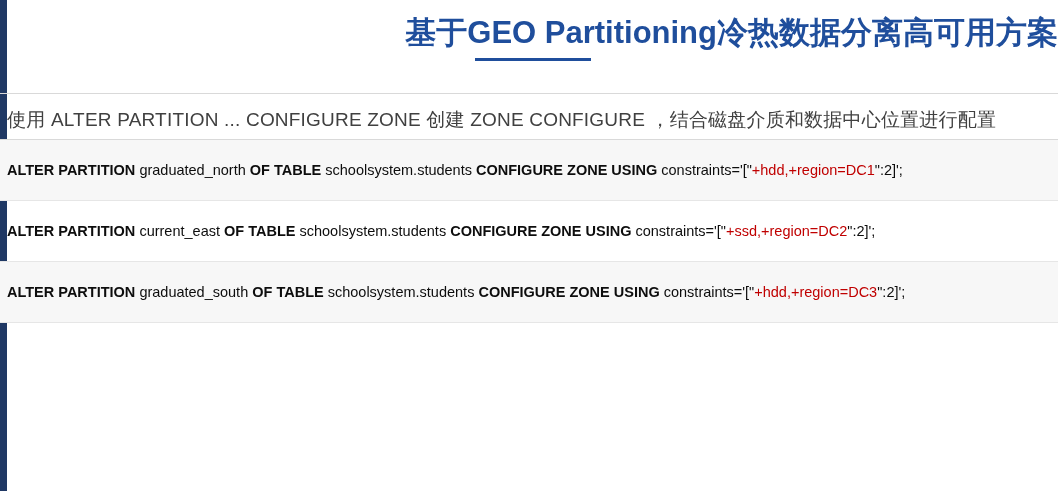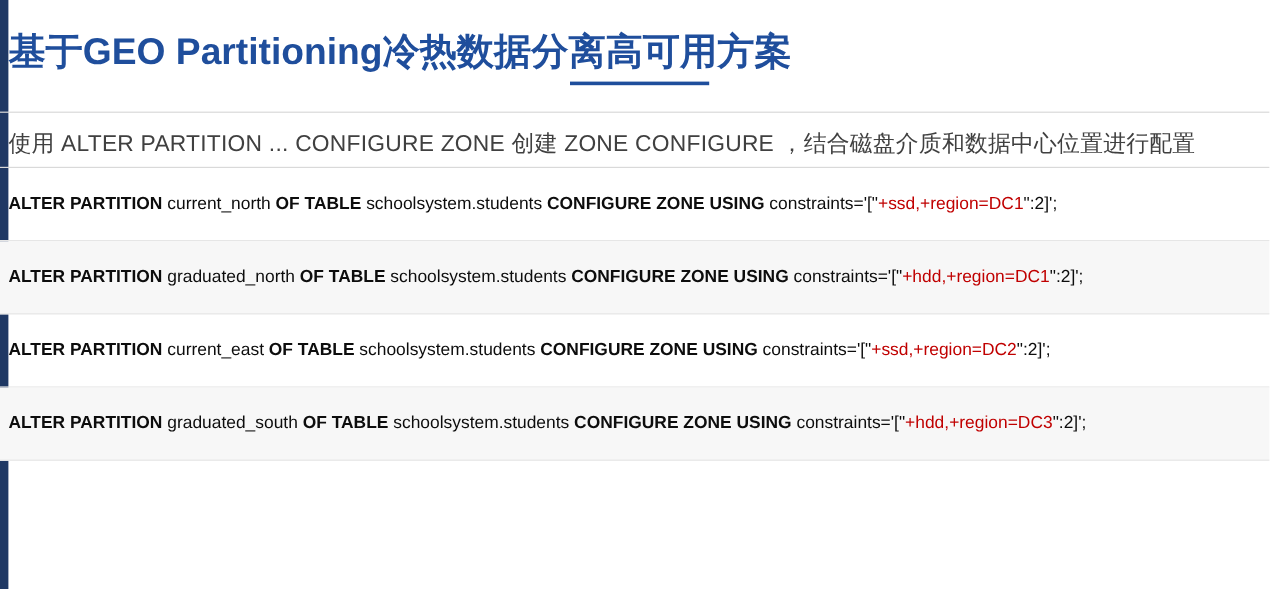--- a/index.html
+++ b/index.html
@@ -23,26 +23,26 @@
     background: #1f3864;
   }
   .page {
     position: absolute;
     left: 7px;
     top: 0;
     right: 0;
     bottom: 0;
   }
   .title {
-    text-align: left;
+    text-align: right;
     color: #1f4e9c;
     font-size: 31px;
     font-weight: bold;
     letter-spacing: 0px;
-    margin-top: 24px;
+    margin-top: 14px;
     line-height: 38px;
   }
   .subtitle {
     text-align: center;
     color: #404040;
     font-size: 15px;
     margin-top: 8px;
     line-height: 20px;
   }
   .divider {
@@ -109,30 +109,20 @@
 </div>
 
 <div class="hrule" style="top:93px;"></div>
 
 <div class="desc">使用 ALTER PARTITION ... CONFIGURE ZONE 创建 ZONE CONFIGURE ，结合磁盘介质和数据中心位置进行配置</div>
 
 <div class="hrule" style="top:139px;"></div>
 
 <div class="rows">
 
-  <div class="row">
-    <div class="stmt">
-      <span class="b">ALTER PARTITION</span>
-      <span>current_north</span>
-      <span class="b">OF TABLE</span>
-      <span>schoolsystem.students</span>
-      <span class="b">CONFIGURE ZONE USING</span>
-      <span>constraints='["</span><span class="red">+ssd,+region=DC1</span><span>":2]';</span>
-    </div>
-  </div>
 
   <div class="row alt">
     <div class="stmt">
       <span class="b">ALTER PARTITION</span>
       <span>graduated_north</span>
       <span class="b">OF TABLE</span>
       <span>schoolsystem.students</span>
       <span class="b">CONFIGURE ZONE USING</span>
       <span>constraints='["</span><span class="red">+hdd,+region=DC1</span><span>":2]';</span>
     </div>

